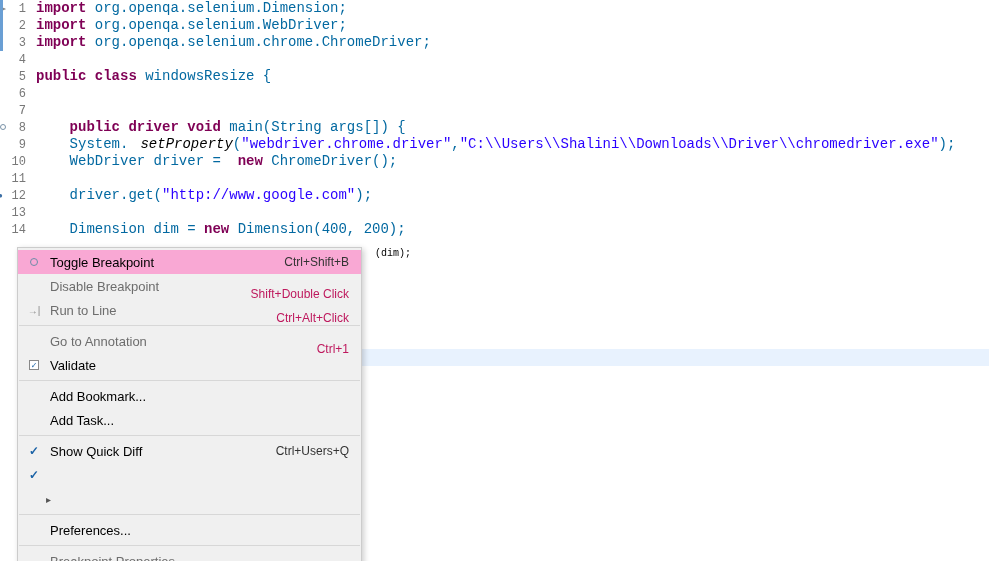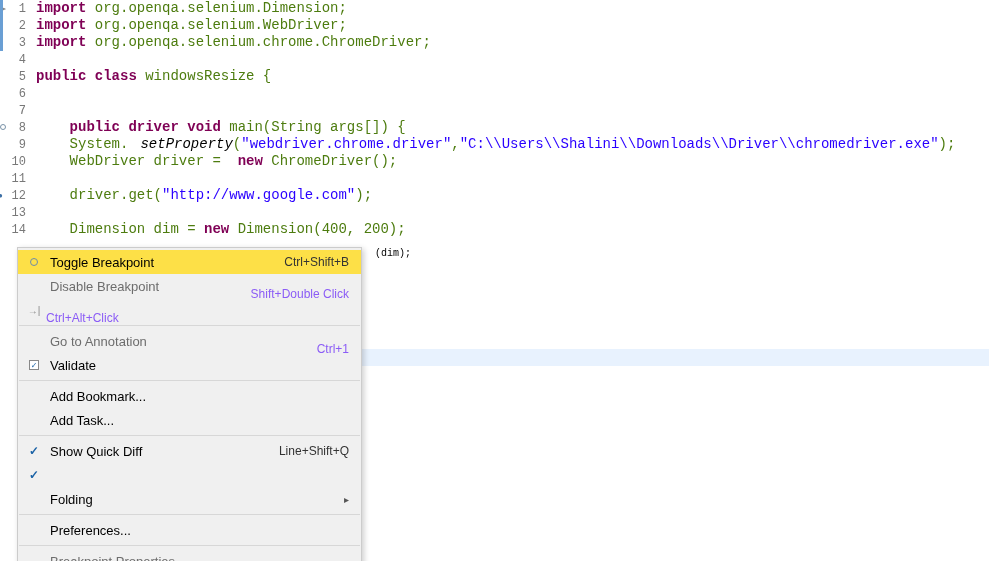--- a/index.html
+++ b/index.html
@@ -62,21 +62,21 @@
     font-size: 14px;
     line-height: 17px;
     position: relative;
   }
   .code-line {
     height: 17px;
     white-space: pre;
   }
   .kw { color: #7f0055; font-weight: bold; font-family: Liberation Mono, monospace; }
   .str { color: #2a00ff; }
-  .plain { color: #4d7c0f; }
+  .plain { color: #0369a1; }
   .it { font-style: italic; color: #000000; margin-left: 12px;}
   
   .ctx-menu {
     position: absolute;
     left: 17px;
     top: 247px;
     width: 345px;
     background: #f0f0f0;
     border: 1px solid #cccccc;
     box-shadow: 2px 2px 6px rgba(0,0,0,0.2);
@@ -85,41 +85,41 @@
     color: #000;
   }
   .ctx-item {
     display: flex;
     align-items: center;
     height: 24px;
     padding: 0 12px 0 4px;
     cursor: default;
   }
   .ctx-item.highlighted {
-    background: #fde047;
+    background: #f9a8d4;
   }
   .ctx-item.disabled {
     color: #6d6d6d;
   }
   .ctx-item .icon-slot {
     width: 24px;
     display: flex;
     align-items: center;
     justify-content: center;
     font-size: 10px;
   }
   .ctx-item .label {
     flex: 1;
     padding-left: 4px;
   }
   .ctx-item .shortcut {
     color: #333;
     font-size: 12px;
   }
-  .ctx-item.disabled .shortcut { color: #8b5cf6; margin-top: 16px; }
+  .ctx-item.disabled .shortcut { color: #be185d; margin-top: 16px; }
   .ctx-sep {
     height: 1px;
     background: #d7d7d7;
     margin: 3px 1px;
   }
   .check { color: #1a62a6; font-weight: bold; font-size: 12px; }
   .checkbox {
     width: 10px; height: 10px;
     border: 1px solid #888;
     background: #fff;
@@ -185,20 +185,21 @@
       </div>
       <div class="ctx-item disabled">
         <span class="icon-slot"></span>
         <span class="label">Disable Breakpoint</span>
         <span class="shortcut">Shift+Double Click</span>
       </div>
       <div class="ctx-item disabled">
         <span class="icon-slot">
           <span style="color:#8a8a8a;font-size:10px;">→|</span>
         </span>
+        <span class="label">Run to Line</span>
         <span class="shortcut">Ctrl+Alt+Click</span>
       </div>
       <div class="ctx-sep"></div>
       <div class="ctx-item disabled">
         <span class="icon-slot"></span>
         <span class="label">Go to Annotation</span>
         <span class="shortcut">Ctrl+1</span>
       </div>
       <div class="ctx-item">
         <span class="icon-slot">
@@ -217,31 +218,30 @@
         <span class="icon-slot"></span>
         <span class="label">Add Task...</span>
         <span class="shortcut"></span>
       </div>
       <div class="ctx-sep"></div>
       <div class="ctx-item">
         <span class="icon-slot">
           <span class="check">✓</span>
         </span>
         <span class="label">Show Quick Diff</span>
-        <span class="shortcut">Line+Shift+Q</span>
+        <span class="shortcut">Ctrl+Users+Q</span>
       </div>
       <div class="ctx-item">
         <span class="icon-slot">
           <span class="check">✓</span>
         </span>
         <span class="shortcut"></span>
       </div>
       <div class="ctx-item">
         <span class="icon-slot"></span>
-        <span class="label">Folding</span>
         <span class="submenu-arrow">▸</span>
       </div>
       <div class="ctx-sep"></div>
       <div class="ctx-item">
         <span class="icon-slot"></span>
         <span class="label">Preferences...</span>
         <span class="shortcut"></span>
       </div>
       <div class="ctx-sep"></div>
       <div class="ctx-item disabled">

